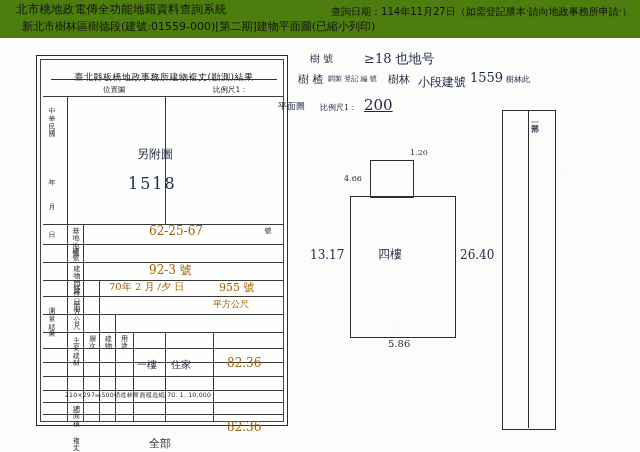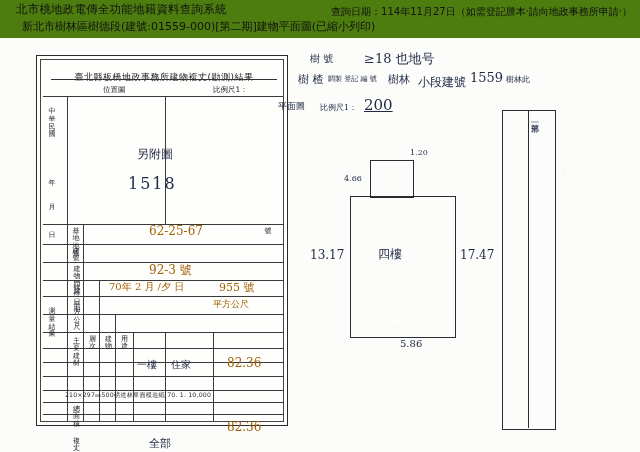--- a/index.html
+++ b/index.html
@@ -293,22 +293,22 @@
       <div class="dw-text" style="left:-14px; top:50px; font-size:9px;">平面圖</div>
       <div class="dw-text" style="left:28px; top:52px; font-size:8px;">比例尺1：</div>
       <div class="dw-text" style="left:72px; top:46px; font-size:15px;text-decoration:underline;">200</div>
 
       <div class="shape" style="left:78px; top:110px; width:42px; height:36px;"></div>
       <div class="shape" style="left:58px; top:146px; width:104px; height:140px;"></div>
 
       <div class="dw-text" style="left:118px; top:98px; font-size:8px;">1.20</div>
       <div class="dw-text" style="left:52px; top:124px; font-size:8px;">4.66</div>
       <div class="dw-text" style="left:18px; top:198px; font-size:12px;">13.17</div>
-      <div class="dw-text" style="left:168px; top:198px; font-size:12px;">17.47</div>
-      <div class="dw-text" style="left:96px; top:288px; font-size:10px;margin-left:12px;">5.86</div>
+      <div class="dw-text" style="left:168px; top:198px; font-size:12px;">26.40</div>
+      <div class="dw-text" style="left:96px; top:288px; font-size:10px;">5.86</div>
       <div class="dw-text" style="left:86px; top:196px; font-size:12px;">四樓</div>
 
       <div class="shape" style="left:210px; top:60px; width:52px; height:318px;"></div>
       <div class="vline" style="left:236px; top:60px; height:318px; border-left:1px solid #2b2b33;"></div>
       <div class="dw-text" style="left:236px; top:68px; font-size:8px; writing-mode:vertical-rl;">第一部</div>
     </div>
 
   </div>
 </div>
 

